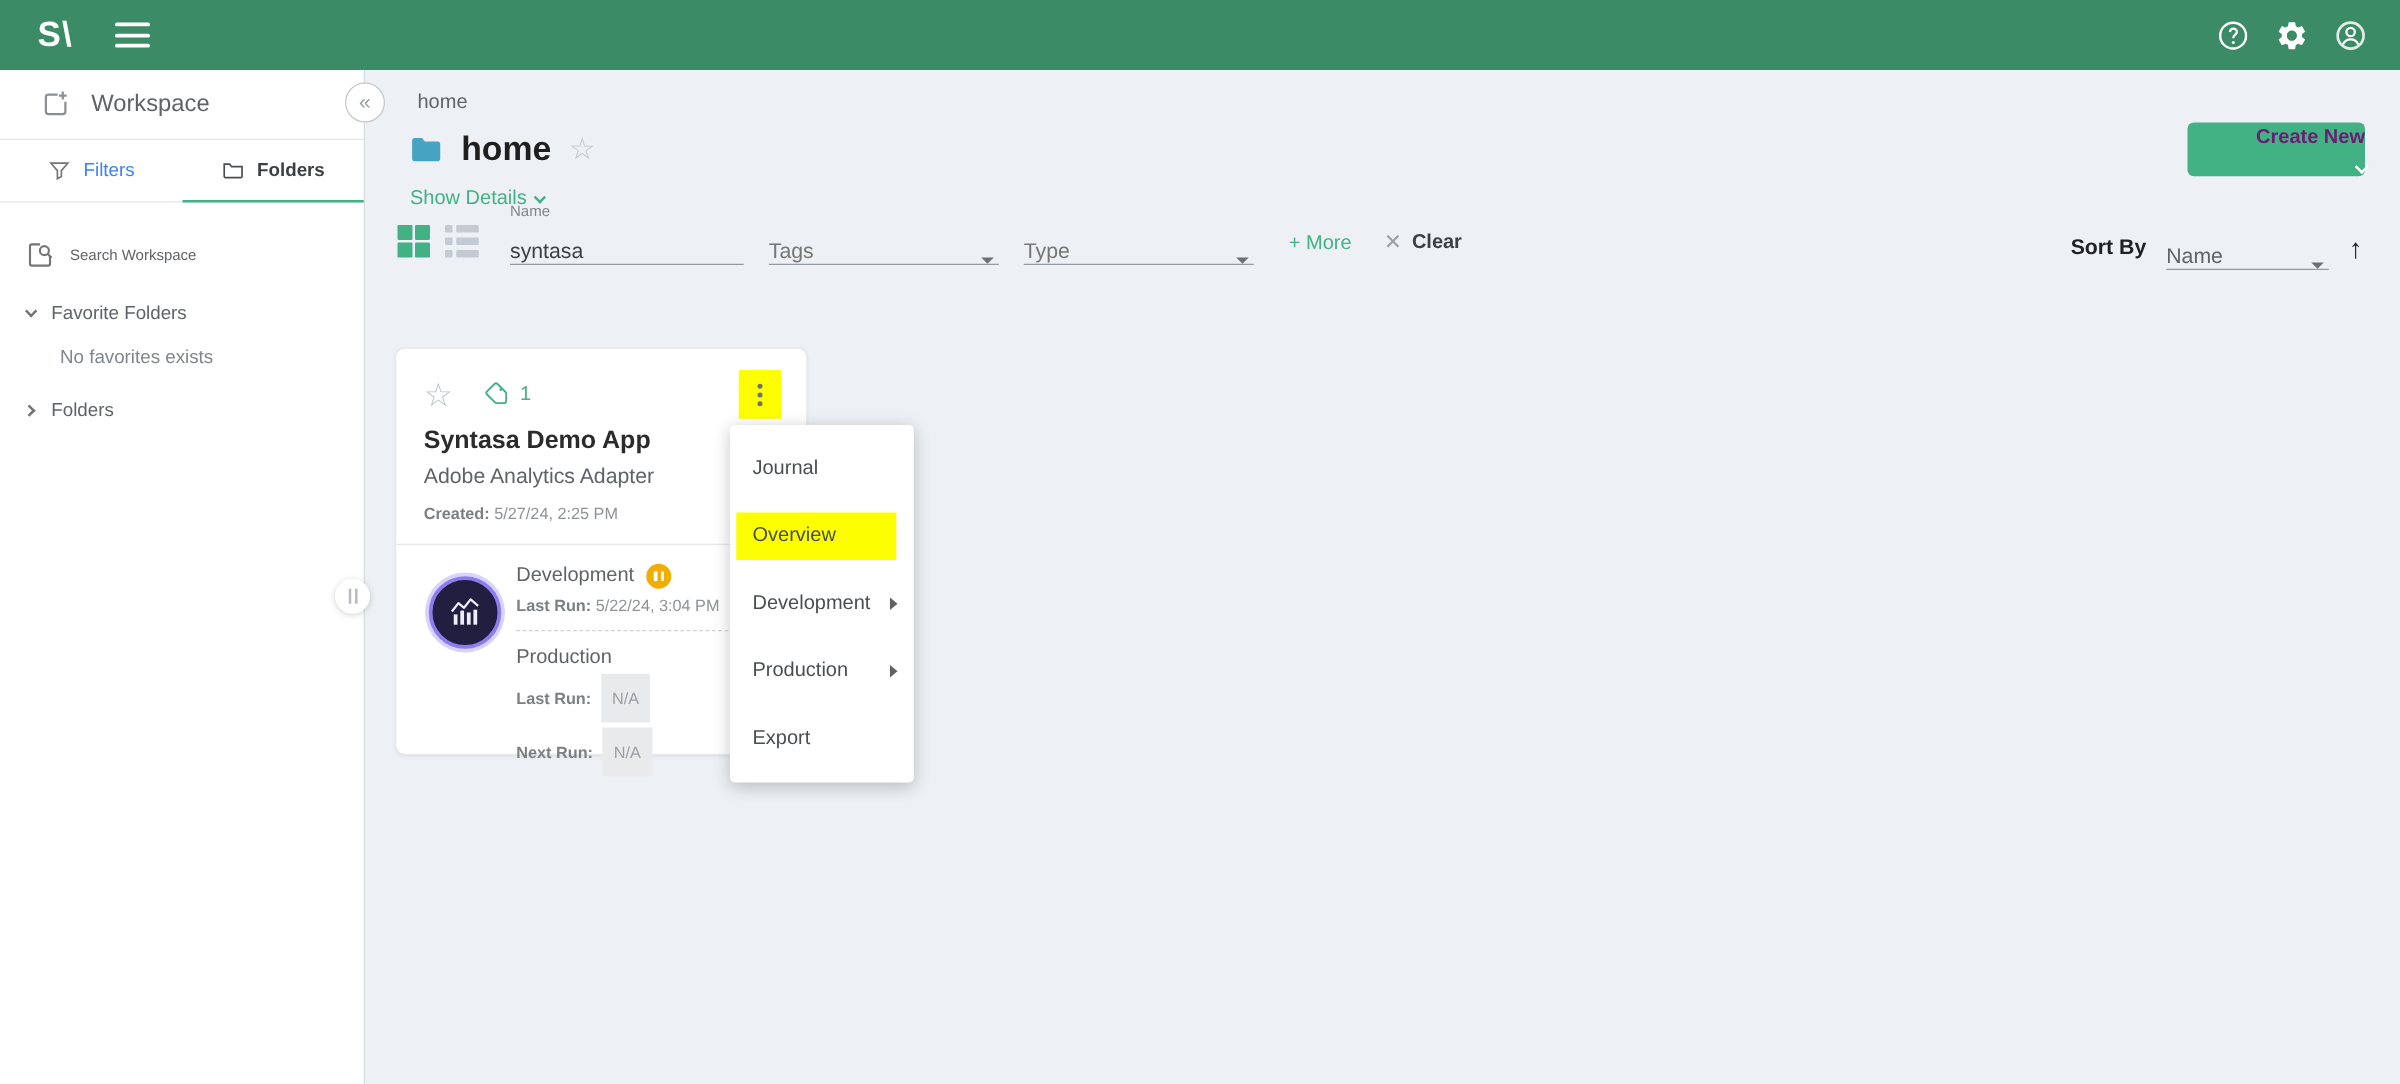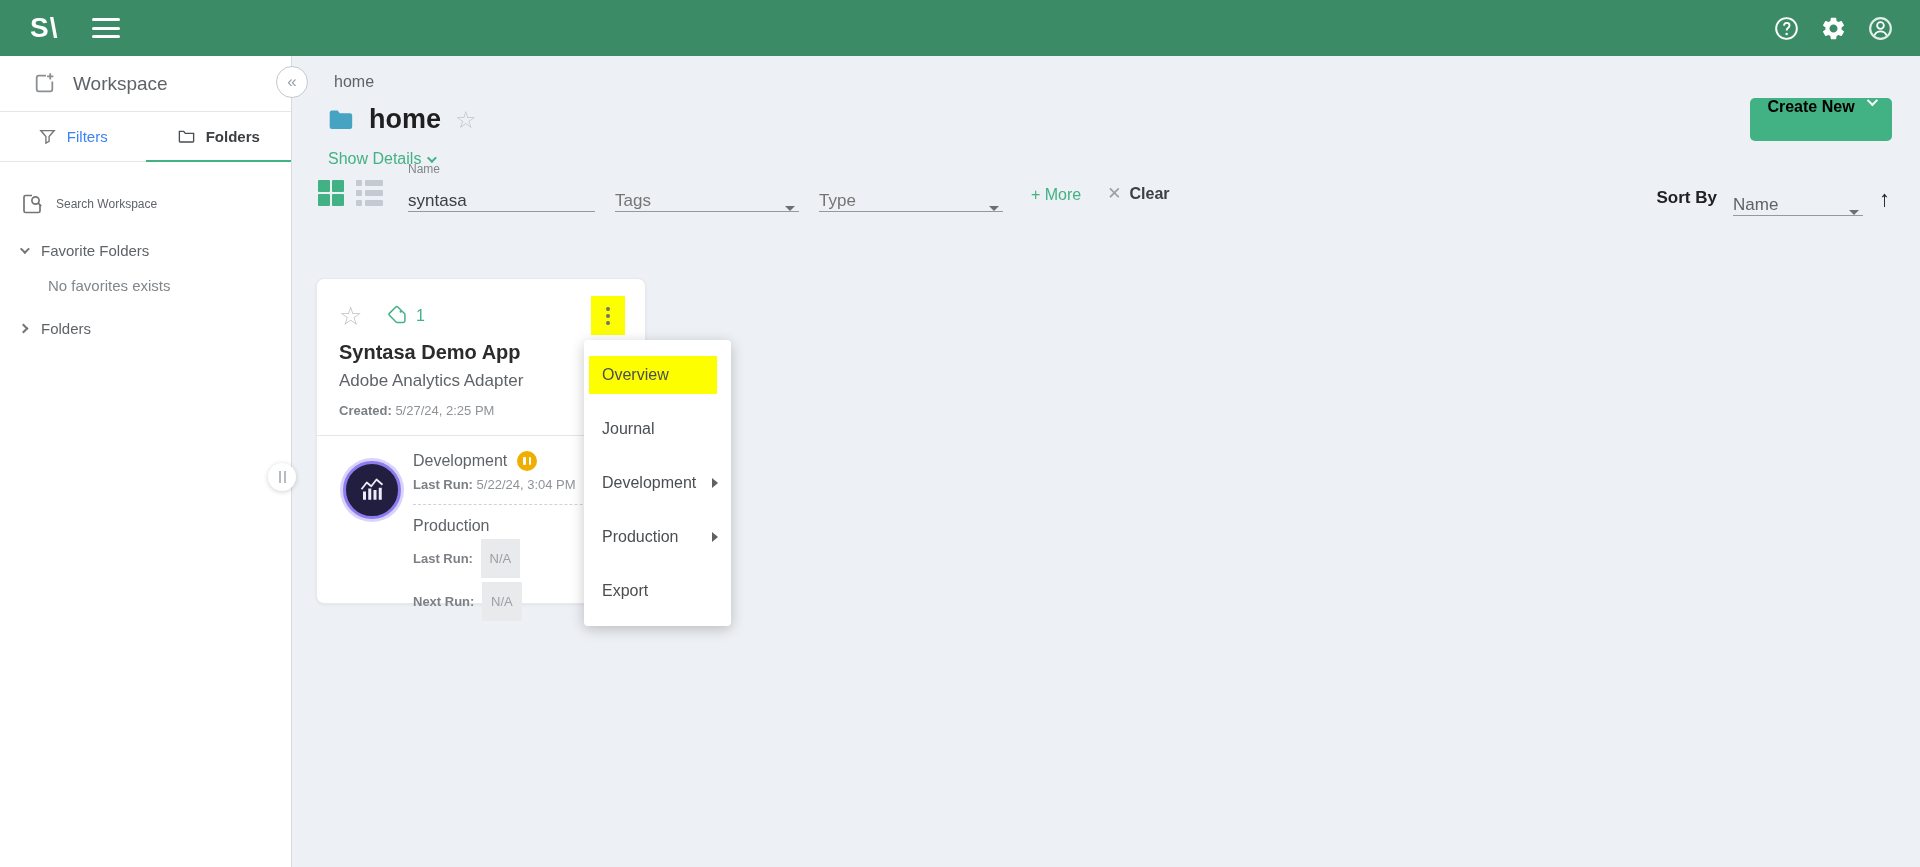--- a/index.html
+++ b/index.html
@@ -44,21 +44,21 @@
   .chev.white { border-color:#fff; border-width:2.5px; width:8px; height:8px; }
 
   
   .collapse-btn { position:absolute; left:-16px; top:10px; width:32px; height:32px; border-radius:50%; background:#fff; border:1px solid #c4c8cd; color:#9aa0a6; font-size:17px; line-height:29px; text-align:center; cursor:pointer; z-index:4; }
   .breadcrumb { position:absolute; left:42px; top:17px; font-size:16px; color:#5f6368; }
   .title-row { position:absolute; left:36px; top:48px; display:flex; align-items:center; gap:14px; }
   .page-title { font-size:27px; font-weight:bold; color:#1f1f1f; }
   .title-star { font-size:24px; color:#c2c6cb; cursor:pointer; }
   .show-details { position:absolute; left:36px; top:94px; display:flex; align-items:center; gap:6px; color:#42b183; font-size:16px; cursor:pointer; }
 
-  .create-new { position:absolute; right:28px; top:42px; width:142px; height:43px; background:#42b183; border:none; border-radius:5px; color:#000000; font-size:16px; font-weight:bold; display:flex; align-items:flex-start; justify-content:center; gap:12px; cursor:pointer; font-family:inherit; }
+  .create-new { position:absolute; right:28px; top:42px; width:142px; height:43px; background:#42b183; border:none; border-radius:5px; color:#701a75; font-size:16px; font-weight:bold; display:flex; align-items:flex-end; justify-content:center; gap:12px; cursor:pointer; font-family:inherit;flex-direction:column; }
 
   
   .filter-row { position:absolute; left:26px; top:124px; display:flex; align-items:flex-end; }
   .view-toggles { display:flex; gap:12px; margin:0 24px 6px 0; }
   .grid-icon { width:26px; height:26px; display:grid; grid-template-columns:12px 12px; grid-template-rows:12px 12px; gap:2px; cursor:pointer; }
   .grid-icon i { background:#42b183; border-radius:1px; }
   .list-icon { width:28px; height:26px; display:flex; flex-direction:column; justify-content:space-between; cursor:pointer; }
   .list-icon .lr { display:flex; gap:3px; }
   .list-icon .sq { width:6px; height:6px; background:#c4cad2; border-radius:1px; }
   .list-icon .bar { width:18px; height:6px; background:#c4cad2; border-radius:1px; }
@@ -337,25 +337,25 @@
             <div class="run-line">
               <b>Next Run:</b>
               <span class="na-chip">N/A</span>
             </div>
           </div>
         </div>
       </div>
 
       <div class="menu">
         <div class="menu-item">
+          <span class="m-lbl">Journal</span>
+        </div>
+        <div class="menu-item">
           <div class="hl"></div>
           <span class="m-lbl">Overview</span>
-        </div>
-        <div class="menu-item">
-          <span class="m-lbl">Journal</span>
         </div>
         <div class="menu-item">
           <span class="m-lbl">Development</span>
           <i class="sub-arrow"></i>
         </div>
         <div class="menu-item">
           <span class="m-lbl">Production</span>
           <i class="sub-arrow"></i>
         </div>
         <div class="menu-item">

